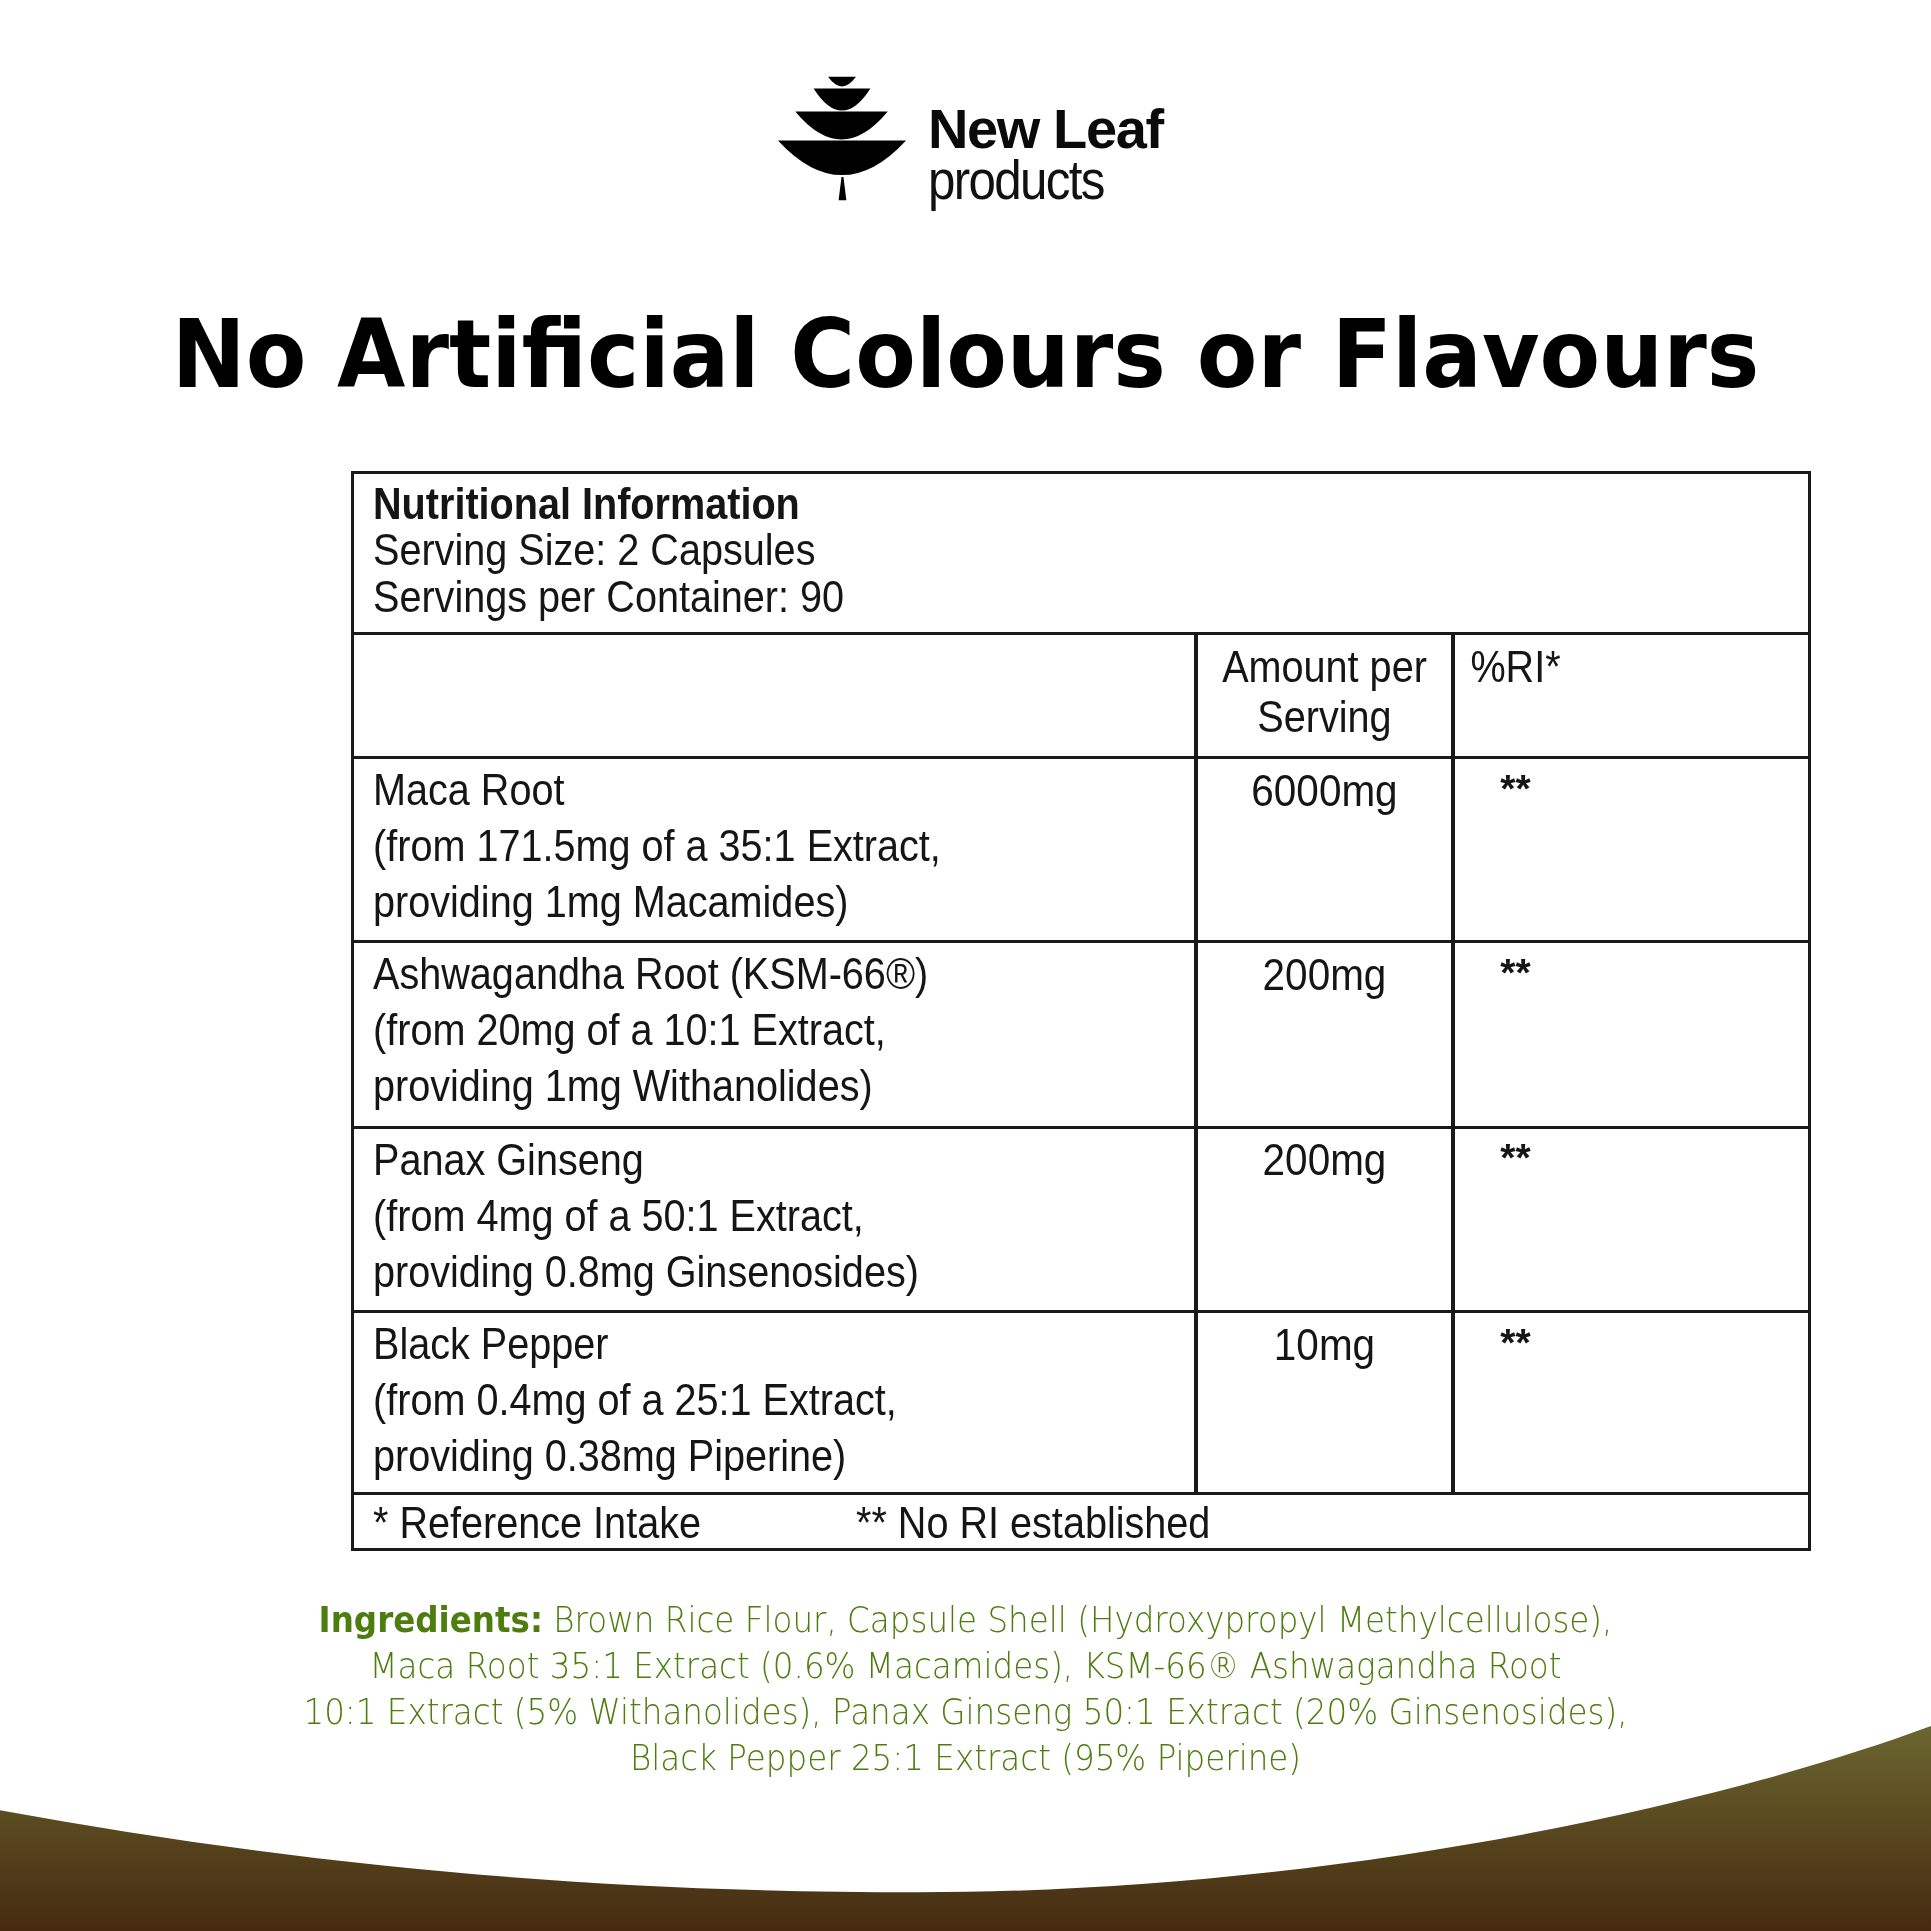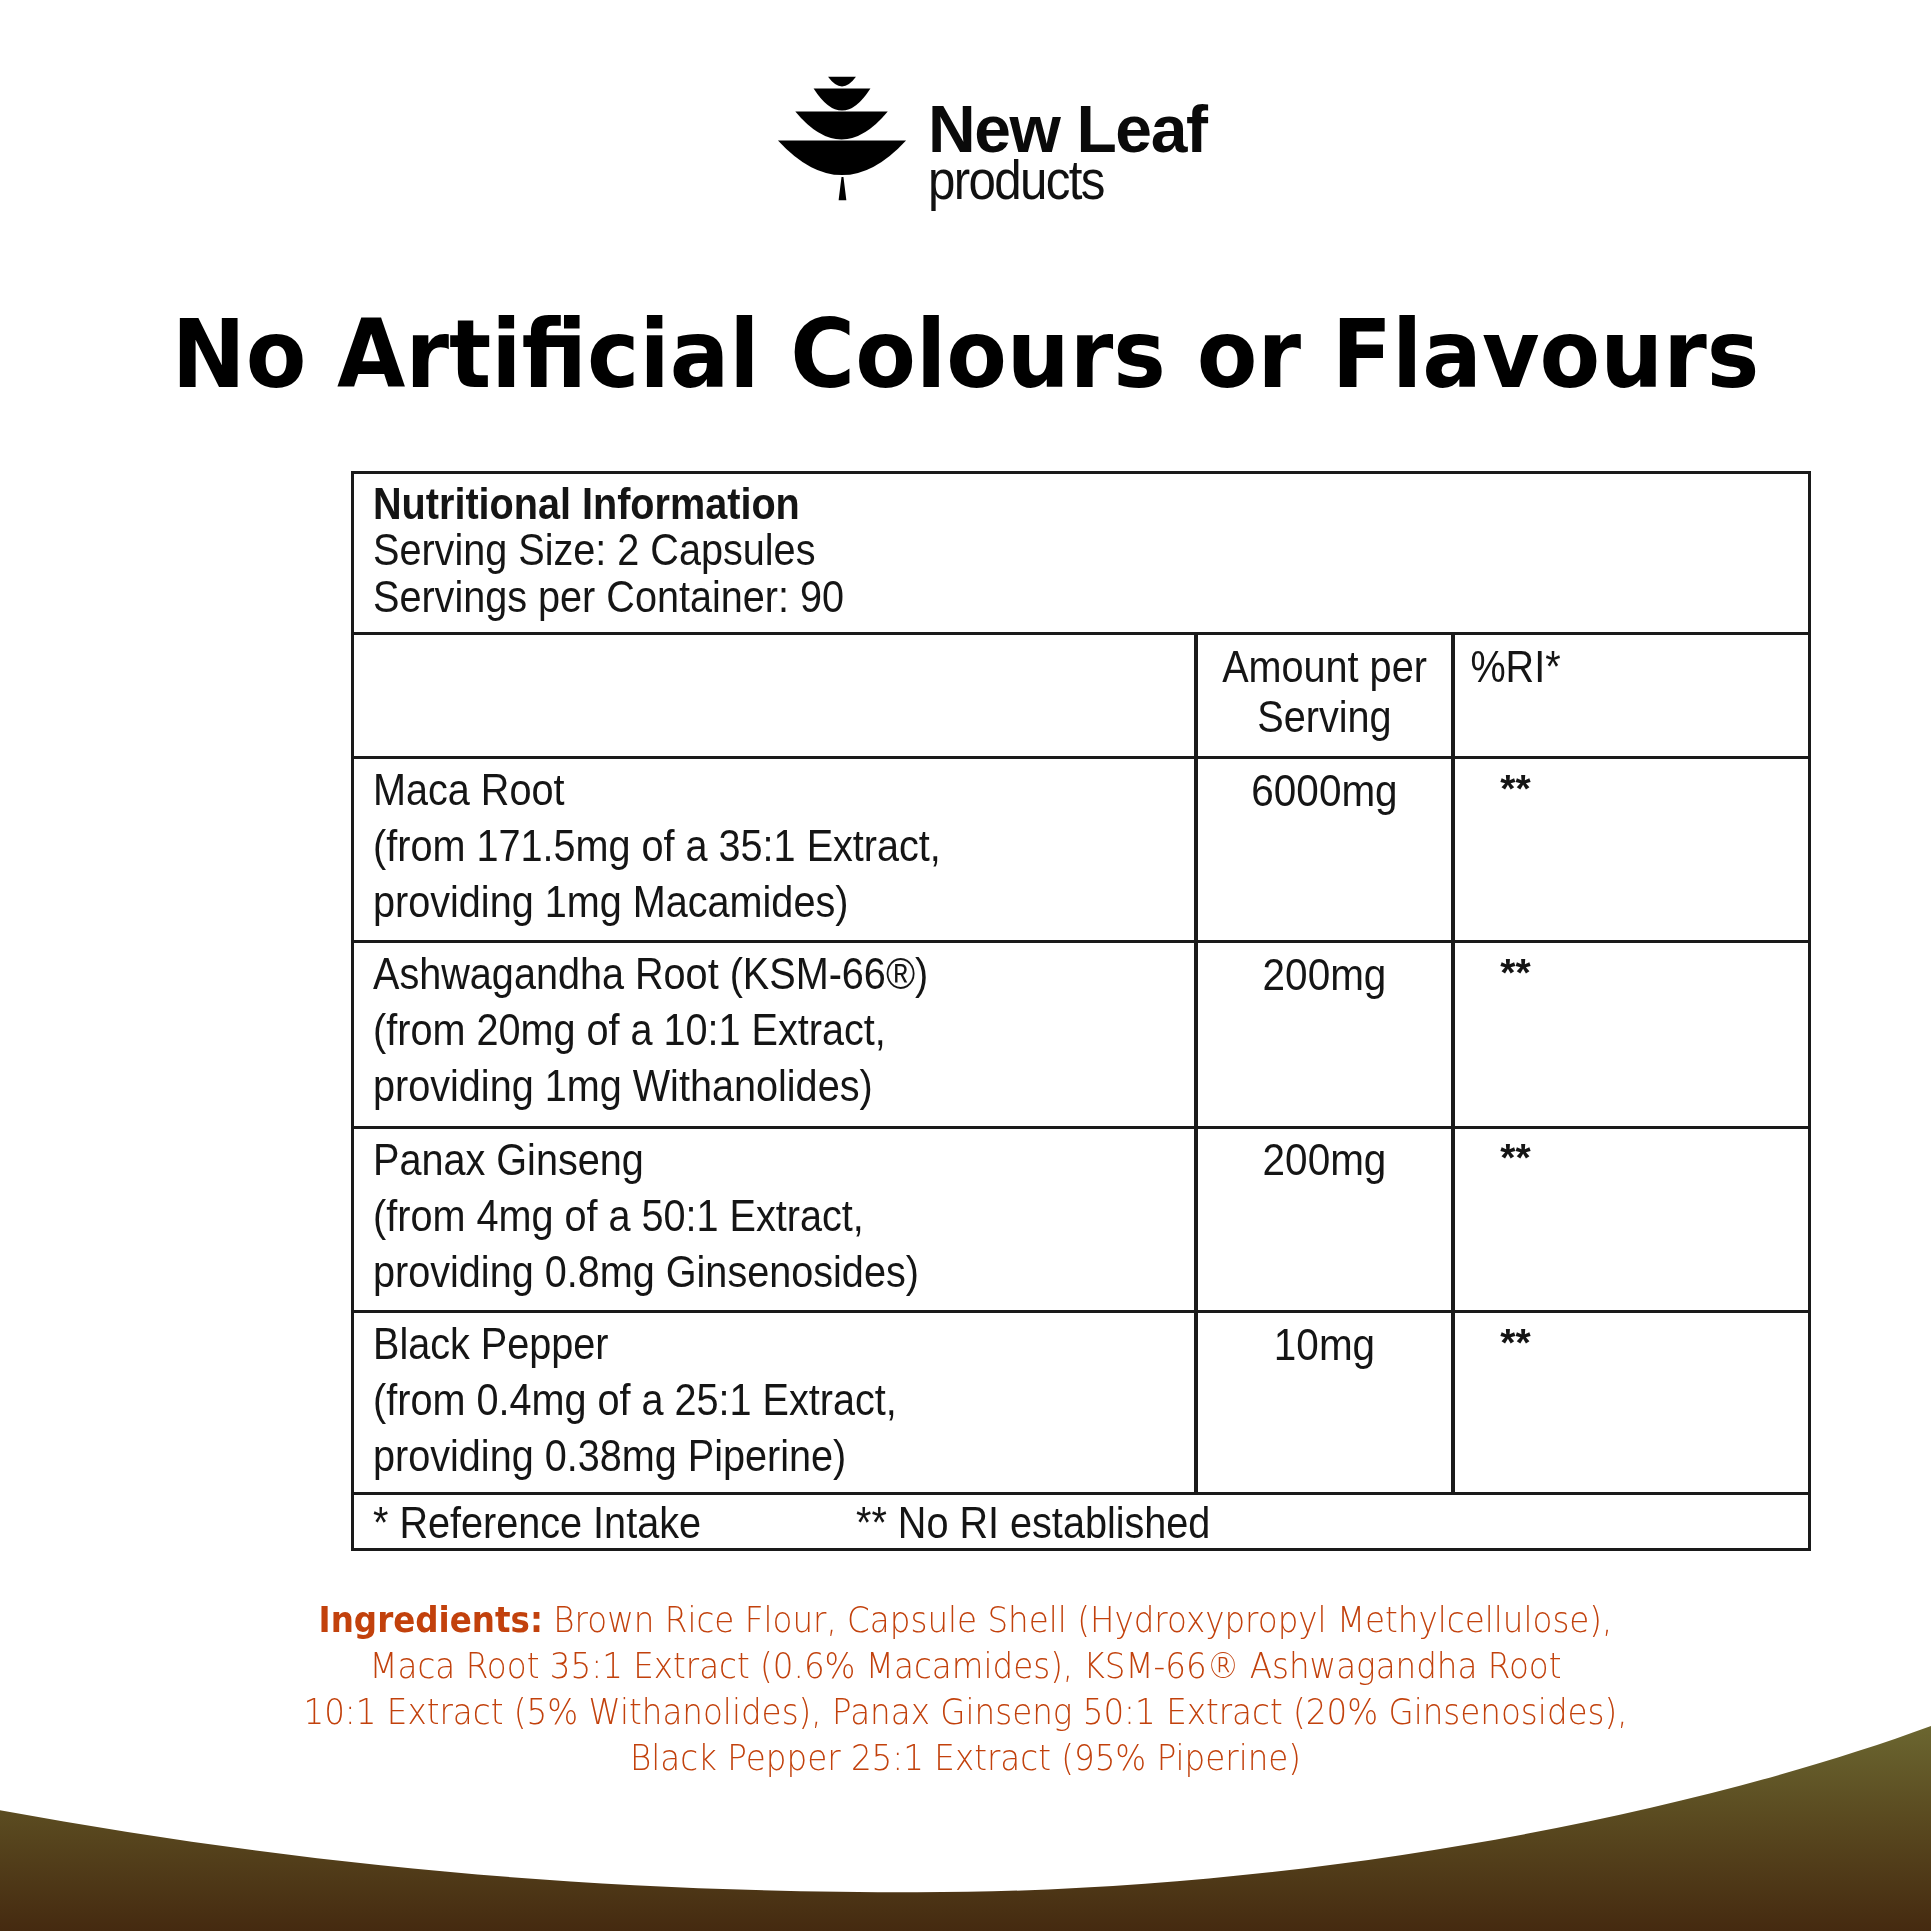--- a/index.html
+++ b/index.html
@@ -7,21 +7,21 @@
     width: 1931px; height: 1931px; position: relative; overflow: hidden;
     background: #ffffff; color: #111111;
     font-family: "Liberation Sans", sans-serif;
   }
   .abs { position: absolute; }
 
   
   #logo-icon { left: 772px; top: 73px; width: 140px; height: 131px; }
   #brand-name {
     left: 928px; top: 100px; font-family: "Liberation Sans", sans-serif;
-    font-weight: 700; font-size: 66px; letter-spacing: -1.4px; line-height: 58px; color: #0a0a0a;
+    font-weight: 700; font-size: 56px; letter-spacing: -1.4px; line-height: 58px; color: #0a0a0a;
   }
   #brand-sub {
     left: 928px; top: 151px; font-family: "Liberation Sans", sans-serif;
     font-weight: 400; font-size: 56px; letter-spacing: -1.9px; line-height: 58px; color: #111;
     transform: scaleX(0.88); transform-origin: left top;
   }
 
   
   #headline {
     left: 0; width: 1931px; top: 301px; text-align: center;
@@ -45,21 +45,21 @@
   .cell-center {
     position: absolute; text-align: center; font-family: "Liberation Sans", sans-serif;
     font-size: 44px; line-height: 50px; color: #151515; white-space: nowrap;
   }
   .bold { font-weight: 700; }
 
   
   #ingredients {
     left: 193px; width: 1545px; top: 1597px; text-align: center;
     font-family: "DejaVu Sans", sans-serif; font-size: 35px; line-height: 46px;
-    color: #c2410c; font-weight: 300;
+    color: #4d7c0f; font-weight: 300;
   }
   #ingredients .ing-line { display: block; white-space: nowrap; transform: scaleX(0.93); }
   #ingredients b { font-weight: 700; }
 
   #swoosh { left: 0; top: 1699px; width: 1931px; height: 232px; }
 </style>
 </head>
 <body>
 
 <svg id="logo-icon" class="abs" viewBox="800 76 145 136" xmlns="http://www.w3.org/2000/svg">

